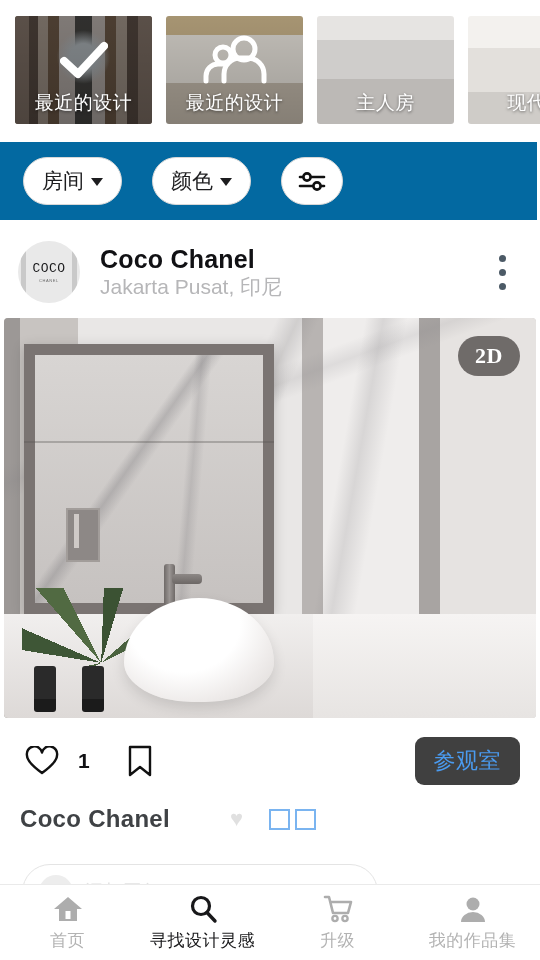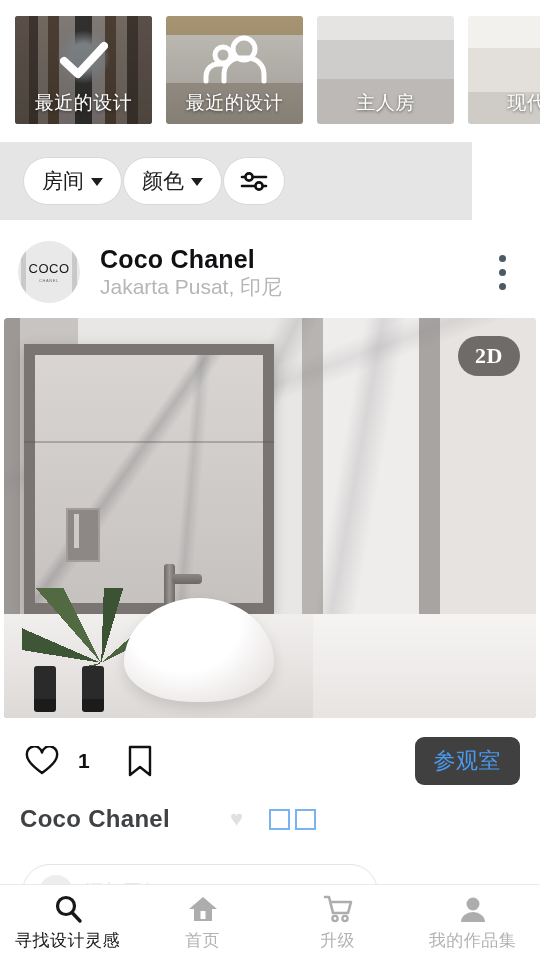--- a/index.html
+++ b/index.html
@@ -71,24 +71,24 @@
   .photo-kitchen {
     background:
       linear-gradient(180deg, #f3f1ee 0 30%, #e3e0dc 30% 70%, #cfccc8 70% 100%),
       radial-gradient(ellipse at 20% 55%, #cfcdc9 0 14%, rgba(207,205,201,0) 40%),
       radial-gradient(ellipse at 85% 50%, #dedbd6 0 20%, rgba(222,219,214,0) 55%);
   }
 
   
   .filters {
     position: absolute; top: 142px; left: 0;
-    width: 472px; height: 78px;
+    width: 537px; height: 78px;
     display: flex; align-items: center;
-    gap: 1px; padding: 0 23px;
-    background: #e5e5e5; overflow: hidden;
+    gap: 30px; padding: 0 23px;
+    background: #0369a1; overflow: hidden;
   }
   .chip {
     display: flex; align-items: center; gap: 7px;
     height: 48px; padding: 0 18px;
     border: 1px solid #d8d8d8; border-radius: 24px;
     background: #ffffff;
     font-size: 21px; color: #1d1d1f;
     white-space: nowrap;
   }
   .chip .caret {
@@ -118,21 +118,21 @@
     overflow: hidden;
   }
   .avatar::before, .avatar::after {
     content: ""; position: absolute; top: 6px; bottom: 6px; width: 5px;
     background: #c9c9c9;
   }
   .avatar::before { left: 3px; }
   .avatar::after  { right: 3px; }
   .avatar-mark {
     font-size: 13px; letter-spacing: .5px; color: #18181a;
-    font-family: Liberation Sans, sans-serif; line-height: 1;
+    font-family: Liberation Mono, monospace; line-height: 1;
     z-index: 2;
   }
   .avatar-sub {
     font-size: 4px; color: #6b6b6b; letter-spacing: .6px;
     margin-top: 3px; z-index: 2;
   }
   .author-text { margin-left: 20px; flex: 1 1 auto; min-width: 0; }
   .author-name {
     font-size: 25px; font-weight: bold; color: #111114;
     line-height: 1.12; letter-spacing: .2px;
@@ -428,34 +428,34 @@
     </span>
   </div>
 
   <div class="composer">
     <div class="composer-avatar"></div>
     <div class="composer-placeholder">添加回复</div>
   </div>
 
   <div class="bottom-nav">
 
+    <div class="nav-item">
+      <svg class="nav-icon" viewBox="0 0 30 30">
+        <path d="M15 3 L29 15 H24 V27 H6 V15 H1 Z" fill="#adadad"></path>
+        <rect x="12.5" y="17" width="5" height="8" fill="#ffffff"></rect>
+      </svg>
+      <div class="nav-label">首页</div>
+    </div>
+
     <div class="nav-item active">
       <svg class="nav-icon" viewBox="0 0 30 30">
         <circle cx="13" cy="12" r="8.5" fill="none" stroke="#18181a" stroke-width="3.2"></circle>
         <line x1="19" y1="18.5" x2="27" y2="27" stroke="#18181a" stroke-width="3.4" stroke-linecap="round"></line>
       </svg>
       <div class="nav-label">寻找设计灵感</div>
-    </div>
-
-    <div class="nav-item">
-      <svg class="nav-icon" viewBox="0 0 30 30">
-        <path d="M15 3 L29 15 H24 V27 H6 V15 H1 Z" fill="#adadad"></path>
-        <rect x="12.5" y="17" width="5" height="8" fill="#ffffff"></rect>
-      </svg>
-      <div class="nav-label">首页</div>
     </div>
 
     <div class="nav-item">
       <svg class="nav-icon" viewBox="0 0 30 30">
         <path d="M2 3 H6 L10 19 H25 L28 8 H8" fill="none" stroke="#adadad" stroke-width="2.6" stroke-linejoin="round" stroke-linecap="round"></path>
         <circle cx="12" cy="24.5" r="2.6" fill="none" stroke="#adadad" stroke-width="2.4"></circle>
         <circle cx="22" cy="24.5" r="2.6" fill="none" stroke="#adadad" stroke-width="2.4"></circle>
       </svg>
       <div class="nav-label">升级</div>
     </div>

